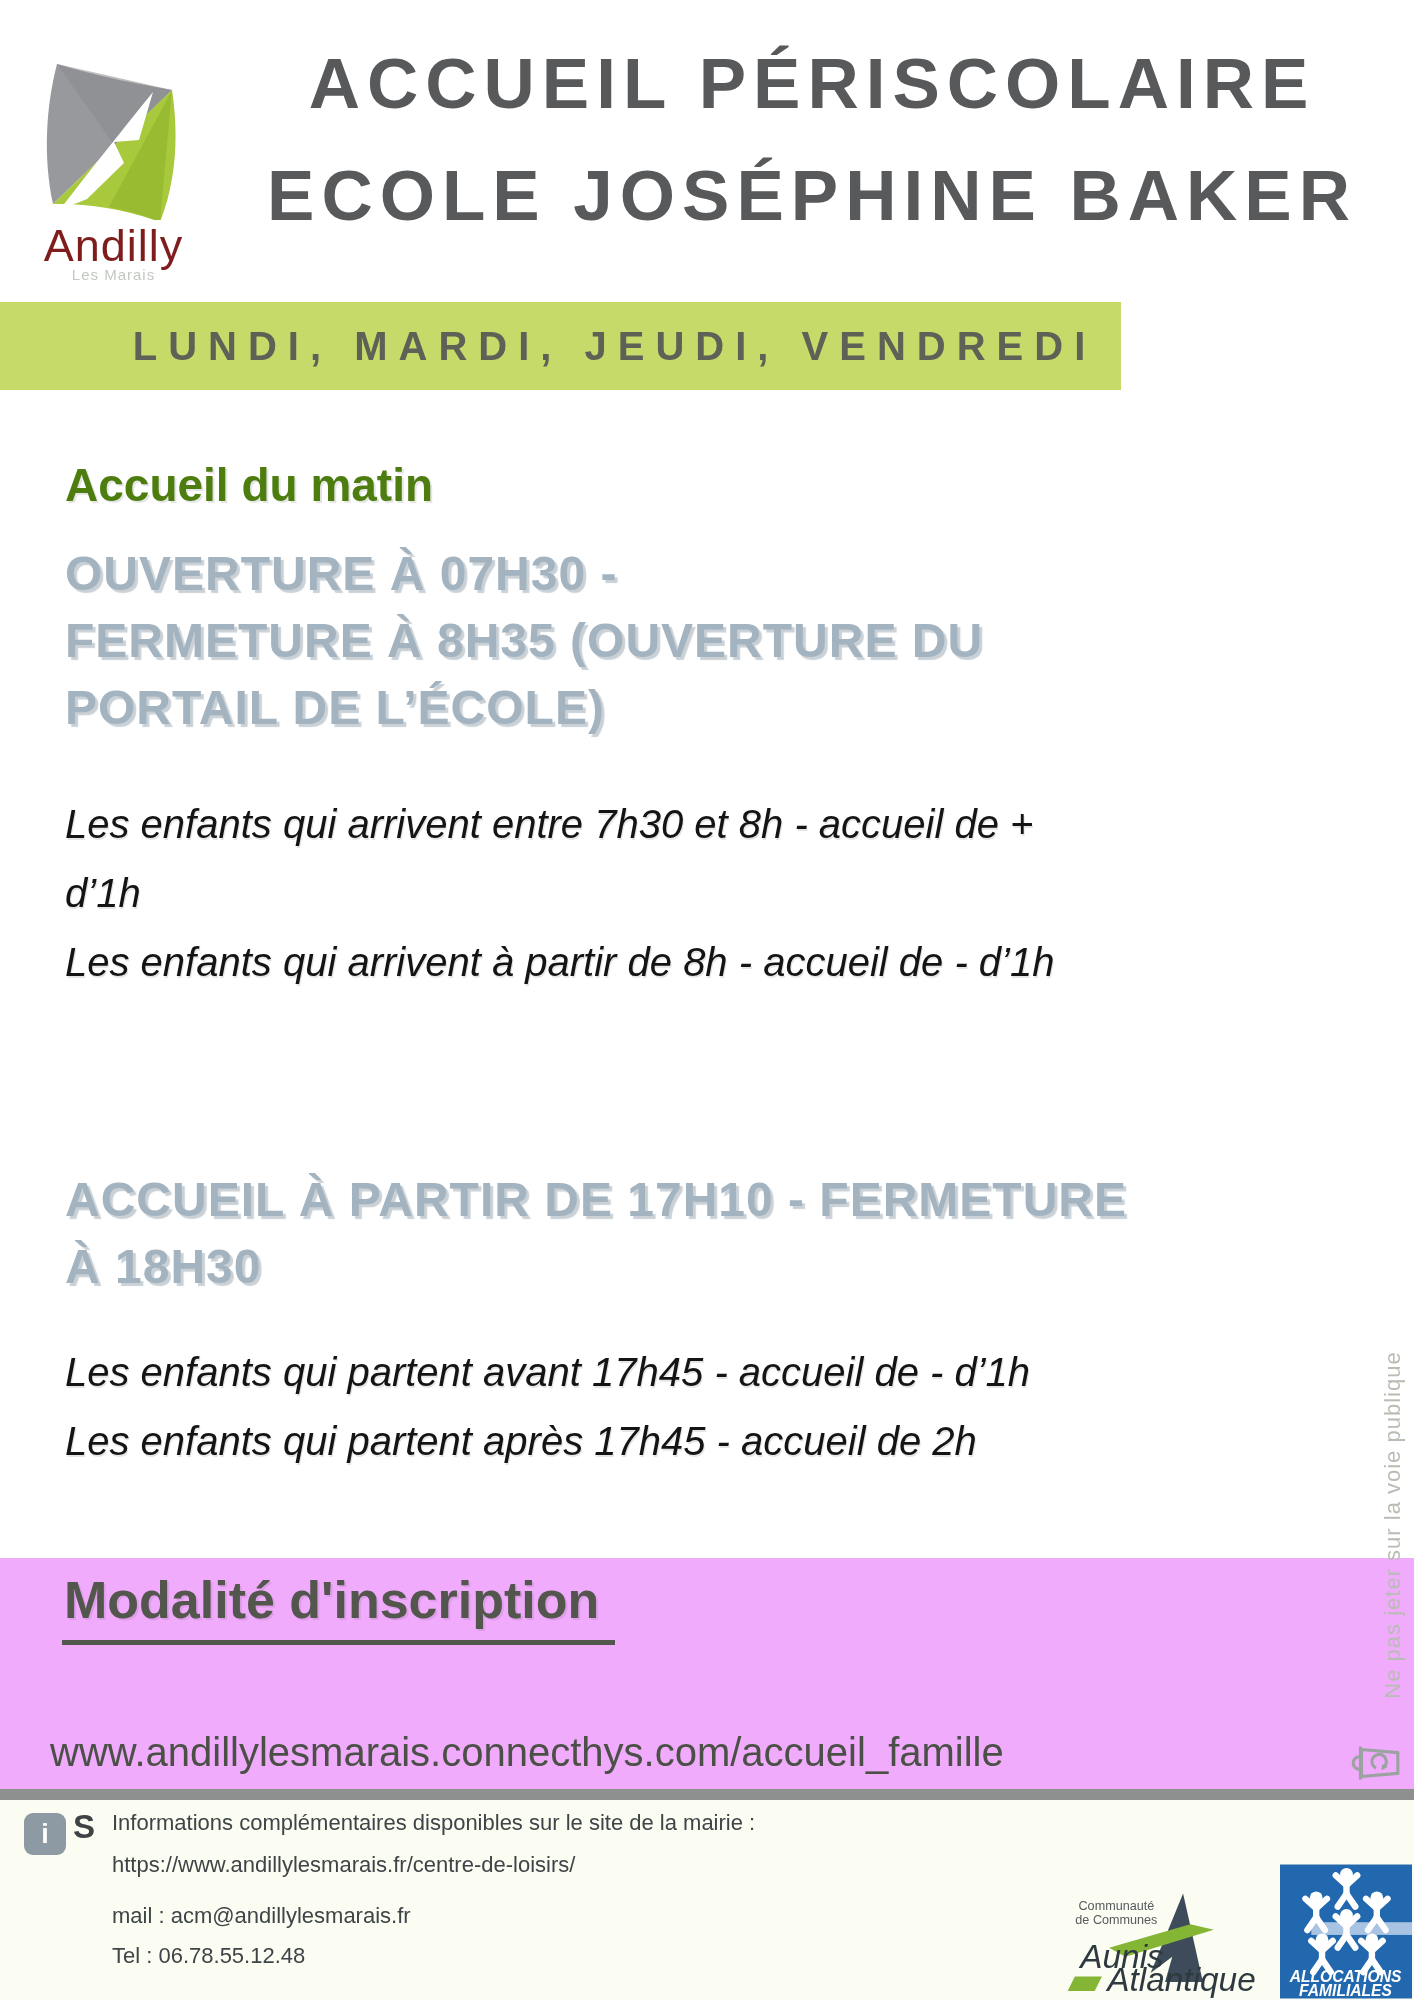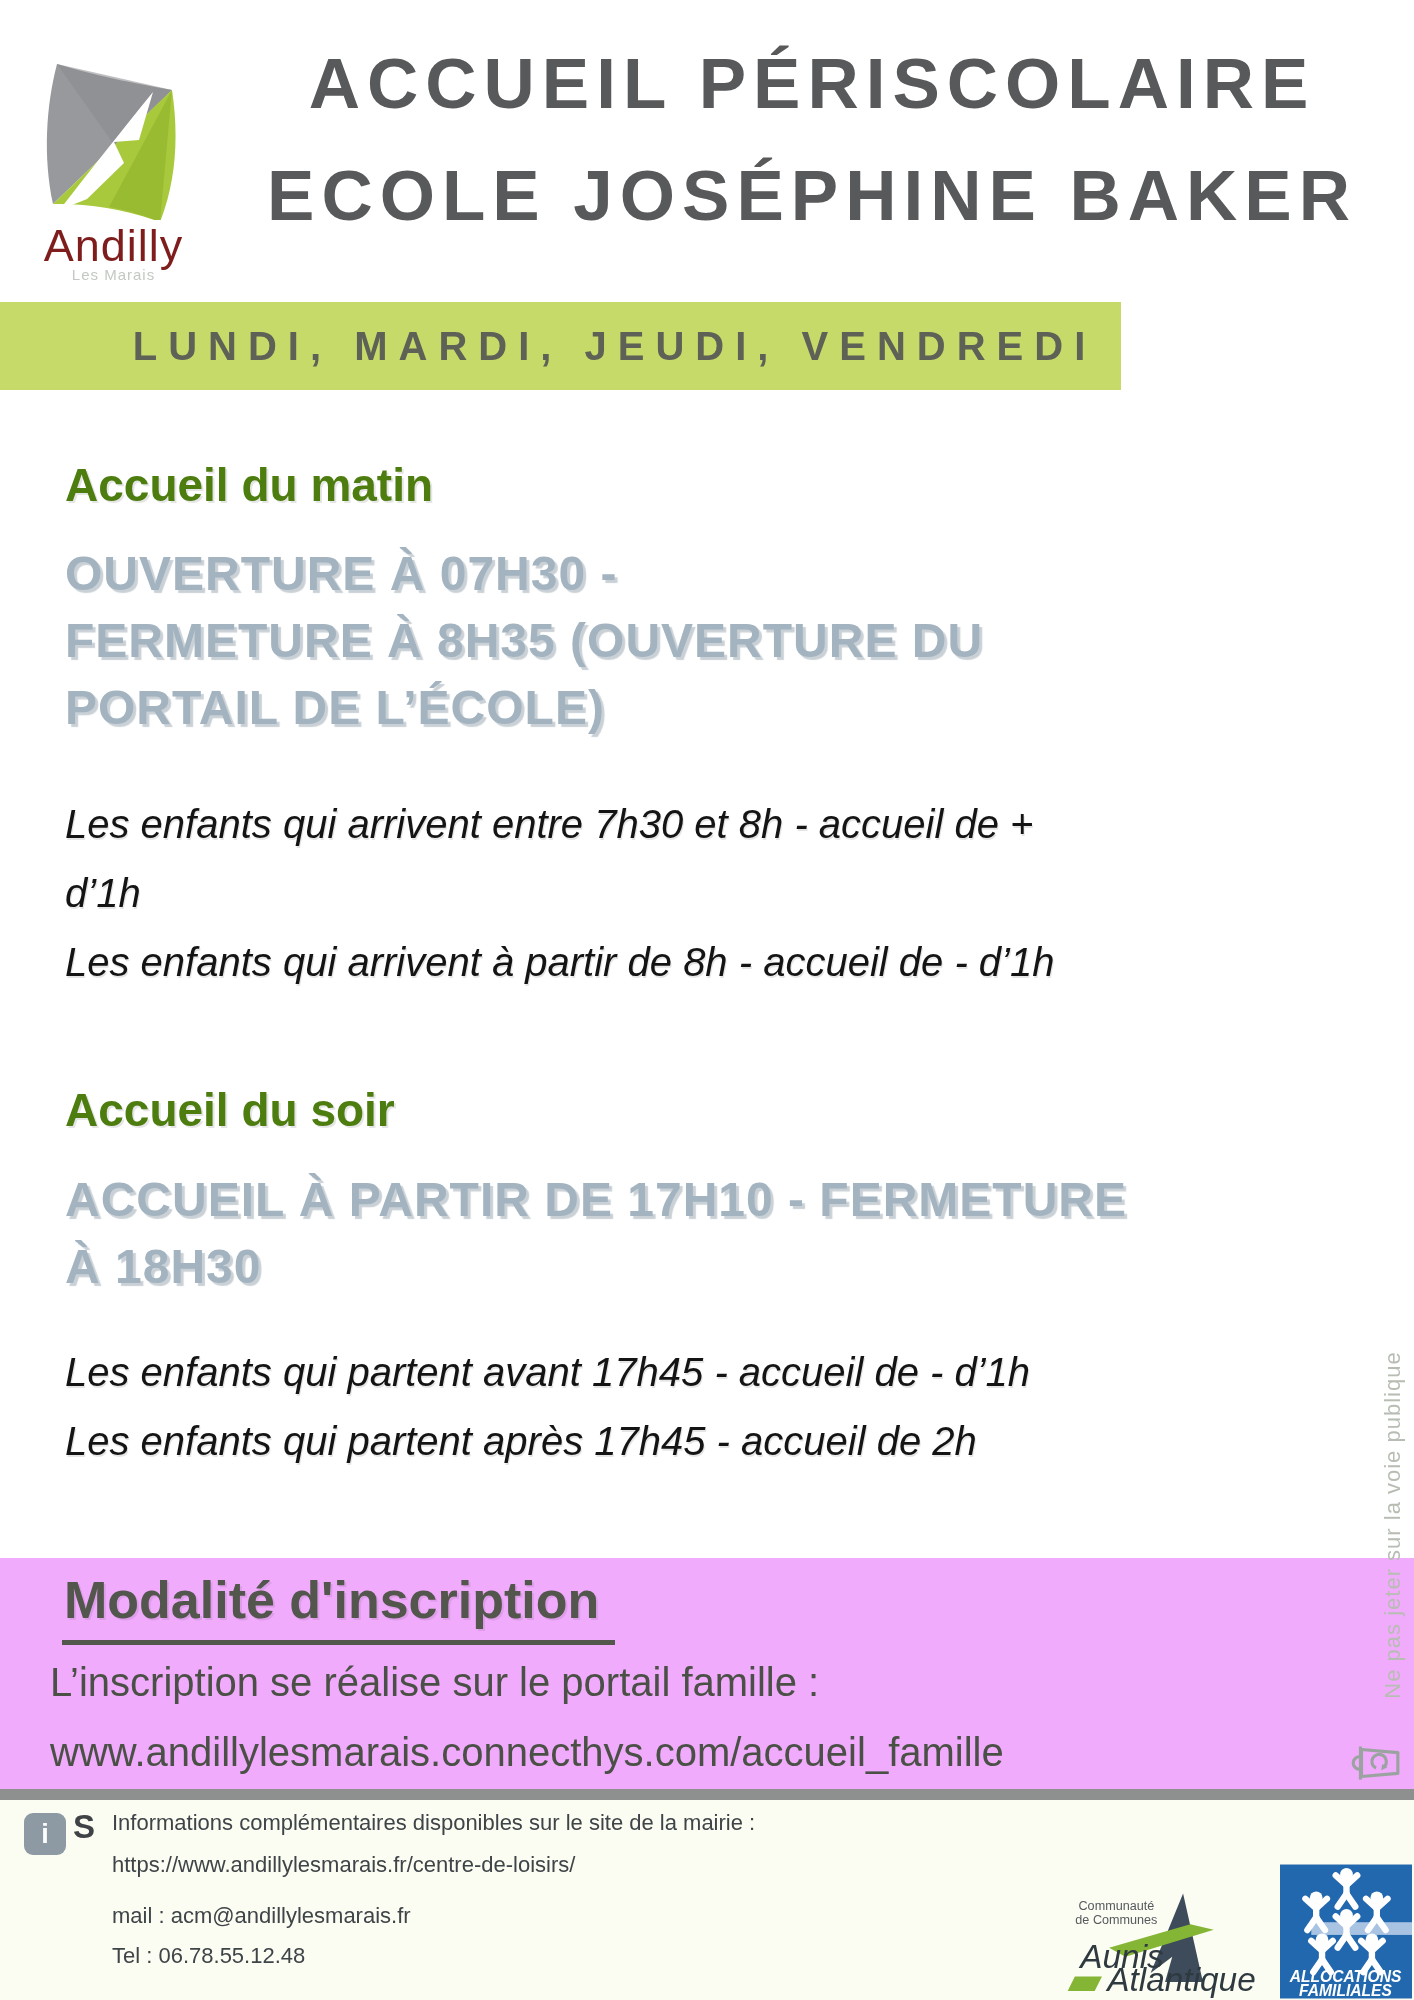--- a/index.html
+++ b/index.html
@@ -97,29 +97,27 @@
   </div>
 
   <div class="h2 h2-matin">Accueil du matin</div>
   <div class="hours hours-matin">OUVERTURE À 07H30 -
 FERMETURE À 8H35 (OUVERTURE DU
 PORTAIL DE L’ÉCOLE)</div>
   <div class="details details-matin">Les enfants qui arrivent entre 7h30 et 8h - accueil de +
 d’1h
 Les enfants qui arrivent à partir de 8h - accueil de - d’1h</div>
 
-  <div class="h2 h2-soir">Accueil du soir</div>
   <div class="hours hours-soir">ACCUEIL À PARTIR DE 17H10 - FERMETURE
 À 18H30</div>
   <div class="details details-soir">Les enfants qui partent avant 17h45 - accueil de - d’1h
 Les enfants qui partent après 17h45 - accueil de 2h</div>
 
   <div class="inscription">
     <div class="inscription-h">Modalité d'inscription</div>
-    <div class="inscription-p">L’inscription se réalise sur le portail famille :</div>
     <div class="inscription-url">www.andillylesmarais.connecthys.com/accueil_famille</div>
   </div>
 
   <div class="divider"></div>
 
   <div class="footer">
     <div class="info-icon">
       <span>i</span>
     </div>
     <div class="info-s">S</div>

